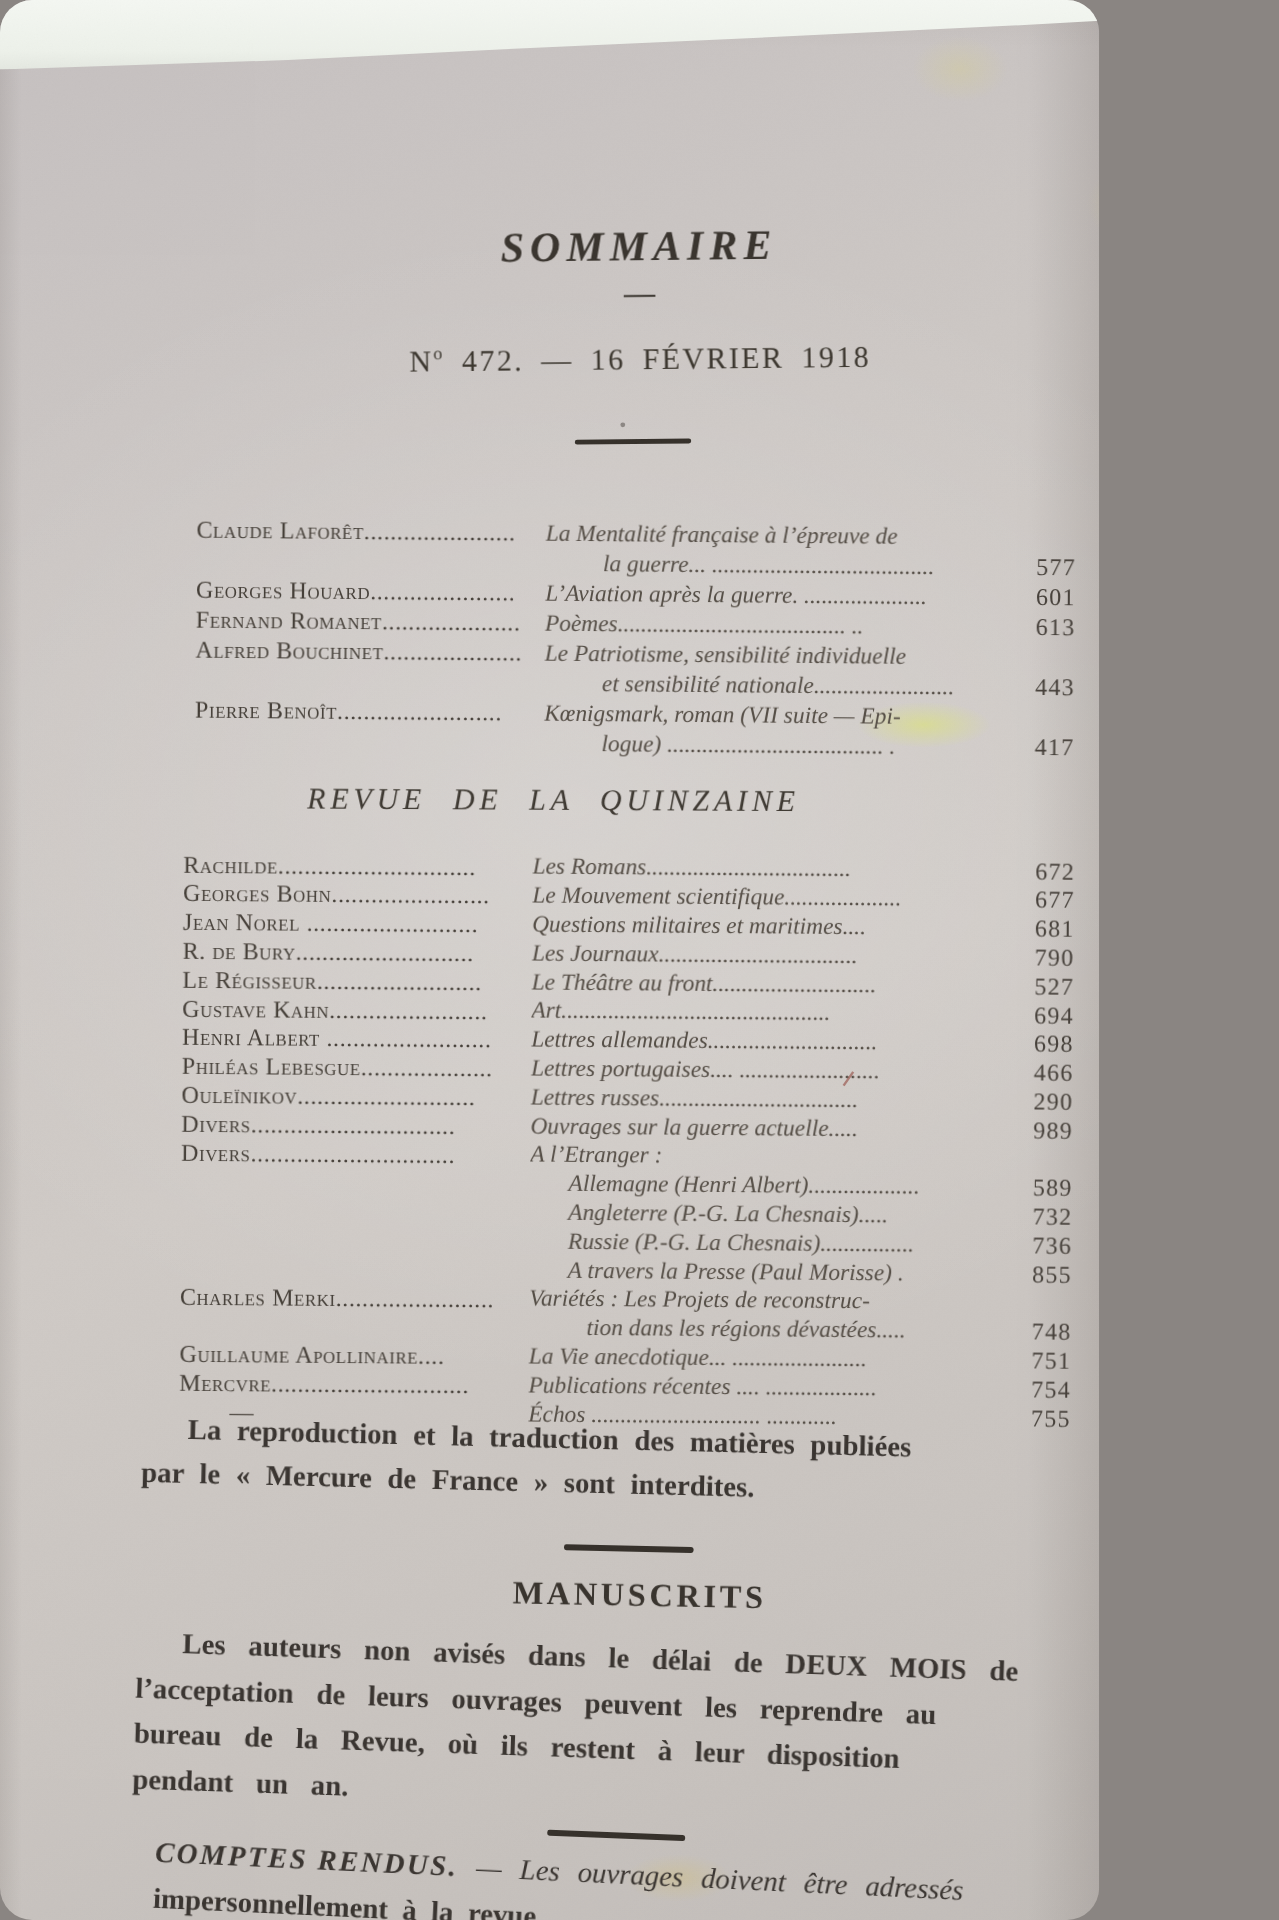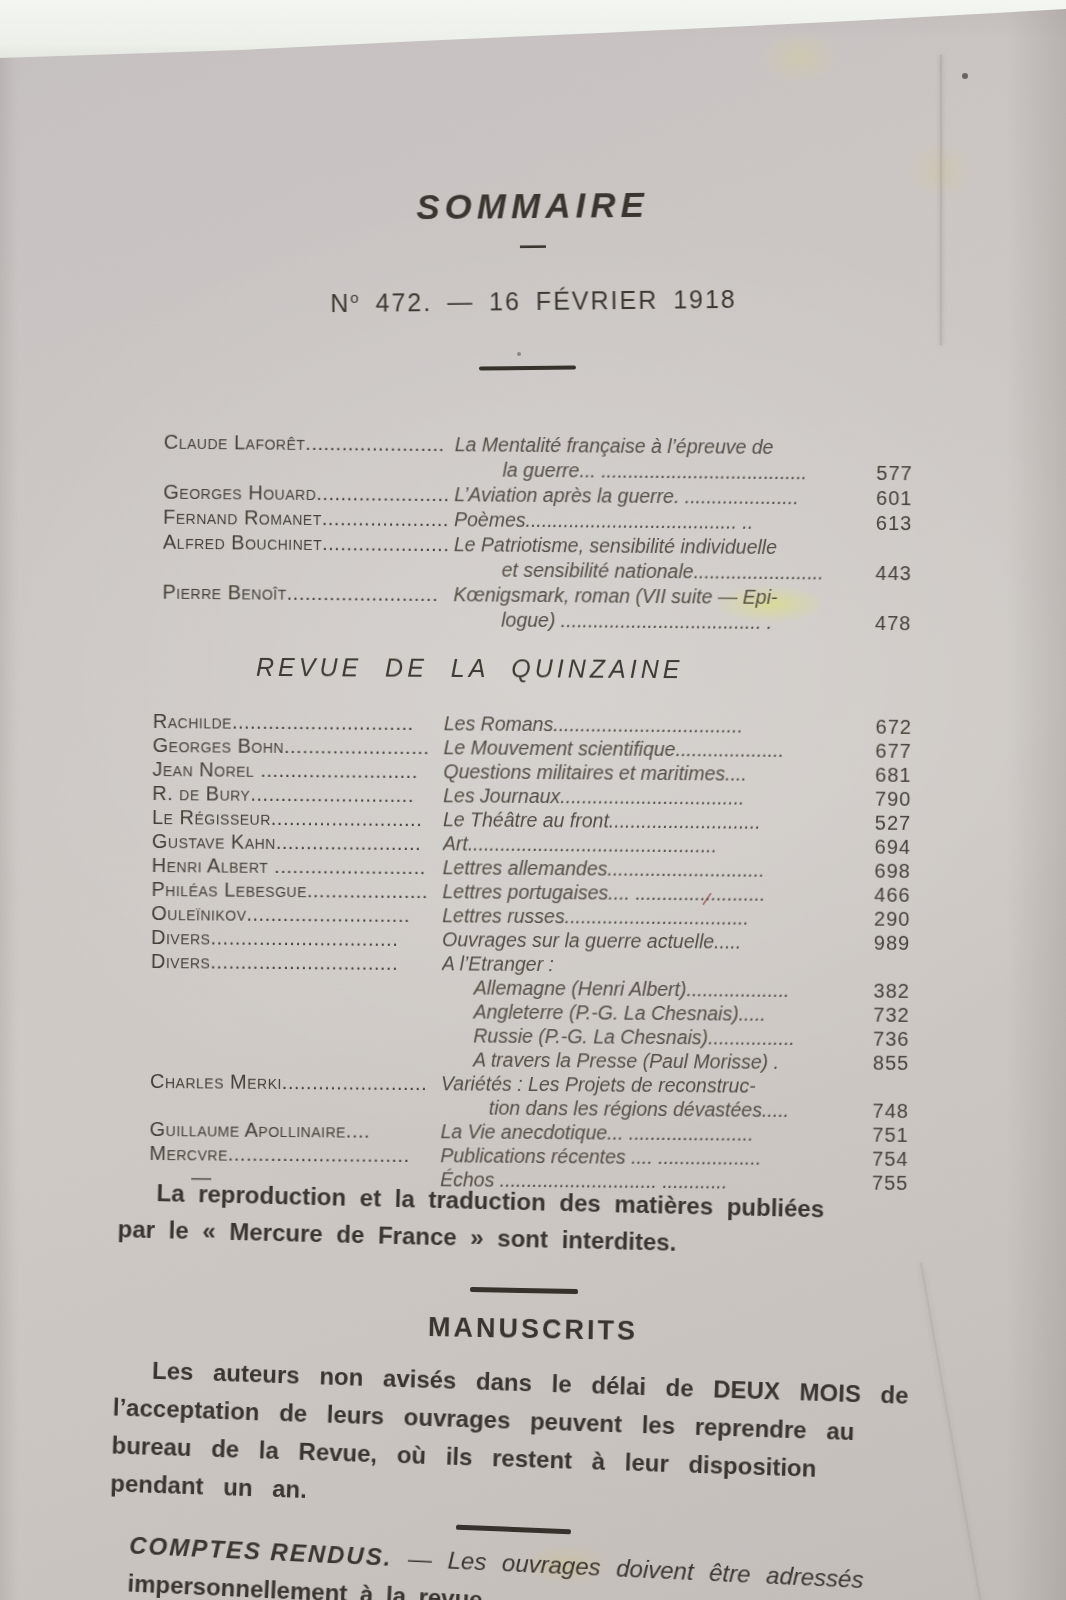--- a/index.html
+++ b/index.html
@@ -1,26 +1,27 @@
 <!DOCTYPE html>
 <html><head>
 <meta charset="utf-8">
 <title>Sommaire — Mercure de France No 472</title>
 <style>
   html,body{margin:0;padding:0;background:#8a8582;}
   .photo{
-    position:relative;width:1066px;height:1600px;overflow:hidden;
+    position:relative;width:916px;height:1600px;overflow:hidden;
     background:
       radial-gradient(ellipse 900px 700px at 52% 42%, rgba(255,255,255,0.18), rgba(255,255,255,0) 70%),
       linear-gradient(to right, rgba(70,60,55,0.10) 0px, rgba(70,60,55,0) 18px),
       linear-gradient(to left, rgba(70,60,55,0.14) 0px, rgba(70,60,55,0) 60px),
       linear-gradient(to bottom, rgba(70,60,55,0.06) 0px, rgba(70,60,55,0) 40px),
       linear-gradient(160deg,#c6c1c1 0%,#ccc7c4 30%,#cfcac6 55%,#c9c4c0 80%,#c2bdb9 100%);
-    font-family:Liberation Sans, sans-serif;
+    font-family:Liberation Serif, serif;
     color:#3f3a34;
+    border-radius:27px;
   }
   
   .top-edge{
     position:absolute;top:0;left:0;width:1066px;height:62px;
     background:linear-gradient(to bottom,#f4f7f2 0%,#edf1ea 70%,#e2e5de 100%);
     clip-path:polygon(0 0,1066px 0,1066px 9px,850px 21px,600px 33px,420px 41px,240px 50px,0 58px);
   }
   .stain{position:absolute;border-radius:50%;pointer-events:none;}
   .stain.s1{left:760px;top:30px;width:80px;height:55px;background:radial-gradient(ellipse,rgba(214,206,140,0.35),rgba(214,206,140,0) 70%);}
   .stain.s2{left:905px;top:140px;width:70px;height:60px;background:radial-gradient(ellipse,rgba(208,198,140,0.30),rgba(208,198,140,0) 70%);}
@@ -48,21 +49,21 @@
   #toc-revue{top:712px;left:151px;width:772px;transform:rotate(0.45deg);}
   .toc-row{display:flex;align-items:flex-start;}
   #toc-main .toc-row{line-height:25px;}
   #toc-revue .toc-row{line-height:24px;}
   .author{width:291px;flex:0 0 291px;font-variant:small-caps;font-size:20px;letter-spacing:0.5px;color:#443e37;white-space:nowrap;overflow:hidden;}
   .author.dash{padding-left:42px;box-sizing:border-box;}
   .title{flex:1 1 auto;min-width:0;font-style:italic;font-size:19.5px;color:#544d45;}
   .title .tline{white-space:nowrap;overflow:hidden;}
   .title .tline.cont{padding-left:48px;}
   .title.sub .tline{padding-left:32px;}
-  .page{flex:0 0 62px;width:62px;padding-left:12px;align-self:flex-end;font-size:20px;color:#46403a;letter-spacing:1px;text-align:center;}
+  .page{flex:0 0 62px;width:62px;padding-left:12px;align-self:flex-end;font-size:20px;color:#46403a;letter-spacing:1px;}
   .pen-mark{position:absolute;left:700px;top:898px;width:14px;height:2px;background:rgba(140,60,50,0.55);transform:rotate(-55deg);}
 
   .revue-header{position:absolute;top:654px;left:256px;font-style:italic;font-size:25px;letter-spacing:4px;word-spacing:12px;color:#3d3831;transform:rotate(0.3deg);filter:blur(0.3px);}
 
   
   .repro{position:absolute;top:1183px;left:118px;width:806px;font-size:24px;font-weight:bold;line-height:37px;word-spacing:7px;color:#393430;transform:rotate(1.4deg);filter:blur(0.35px);}
   .repro .line1{text-indent:38px;}
   .rule.r2{position:absolute;top:1288px;left:470px;width:108px;height:5px;transform:rotate(1.2deg);}
   .manu-title{position:absolute;top:1314px;left:0;width:1066px;text-align:center;font-size:27px;font-weight:bold;letter-spacing:3px;color:#38332d;transform:rotate(1.1deg);filter:blur(0.35px);}
   .manu-body{position:absolute;top:1364px;left:112px;width:816px;font-size:24px;font-weight:bold;line-height:38px;word-spacing:13px;color:#393430;transform:rotate(1.9deg);filter:blur(0.4px);}
@@ -124,21 +125,21 @@
           <div class="tline cont">et sensibilité nationale........................</div>
         </span>
         <span class="page">443</span>
       </div>
       <div class="toc-row">
         <span class="author">Pierre Benoît.........................</span>
         <span class="title">
           <div class="tline">Kœnigsmark, roman (VII suite — Epi-</div>
           <div class="tline cont">logue) ..................................... .</div>
         </span>
-        <span class="page">478</span>
+        <span class="page">417</span>
       </div>
     </div>
 
   <div class="revue-header">REVUE DE LA QUINZAINE</div>
 
   <div class="toc-block" id="toc-revue">
       <div class="toc-row">
         <span class="author">Rachilde..............................</span>
         <span class="title">
           <div class="tline">Les Romans...................................</div>
@@ -213,21 +214,21 @@
         <span class="title">
           <div class="tline">A l’Etranger :</div>
         </span>
         <span class="page"></span>
       </div>
       <div class="toc-row">
         <span class="author"></span>
         <span class="title sub">
           <div class="tline">Allemagne (Henri Albert)...................</div>
         </span>
-        <span class="page">382</span>
+        <span class="page">589</span>
       </div>
       <div class="toc-row">
         <span class="author"></span>
         <span class="title sub">
           <div class="tline">Angleterre (P.-G. La Chesnais).....</div>
         </span>
         <span class="page">732</span>
       </div>
       <div class="toc-row">
         <span class="author"></span>

